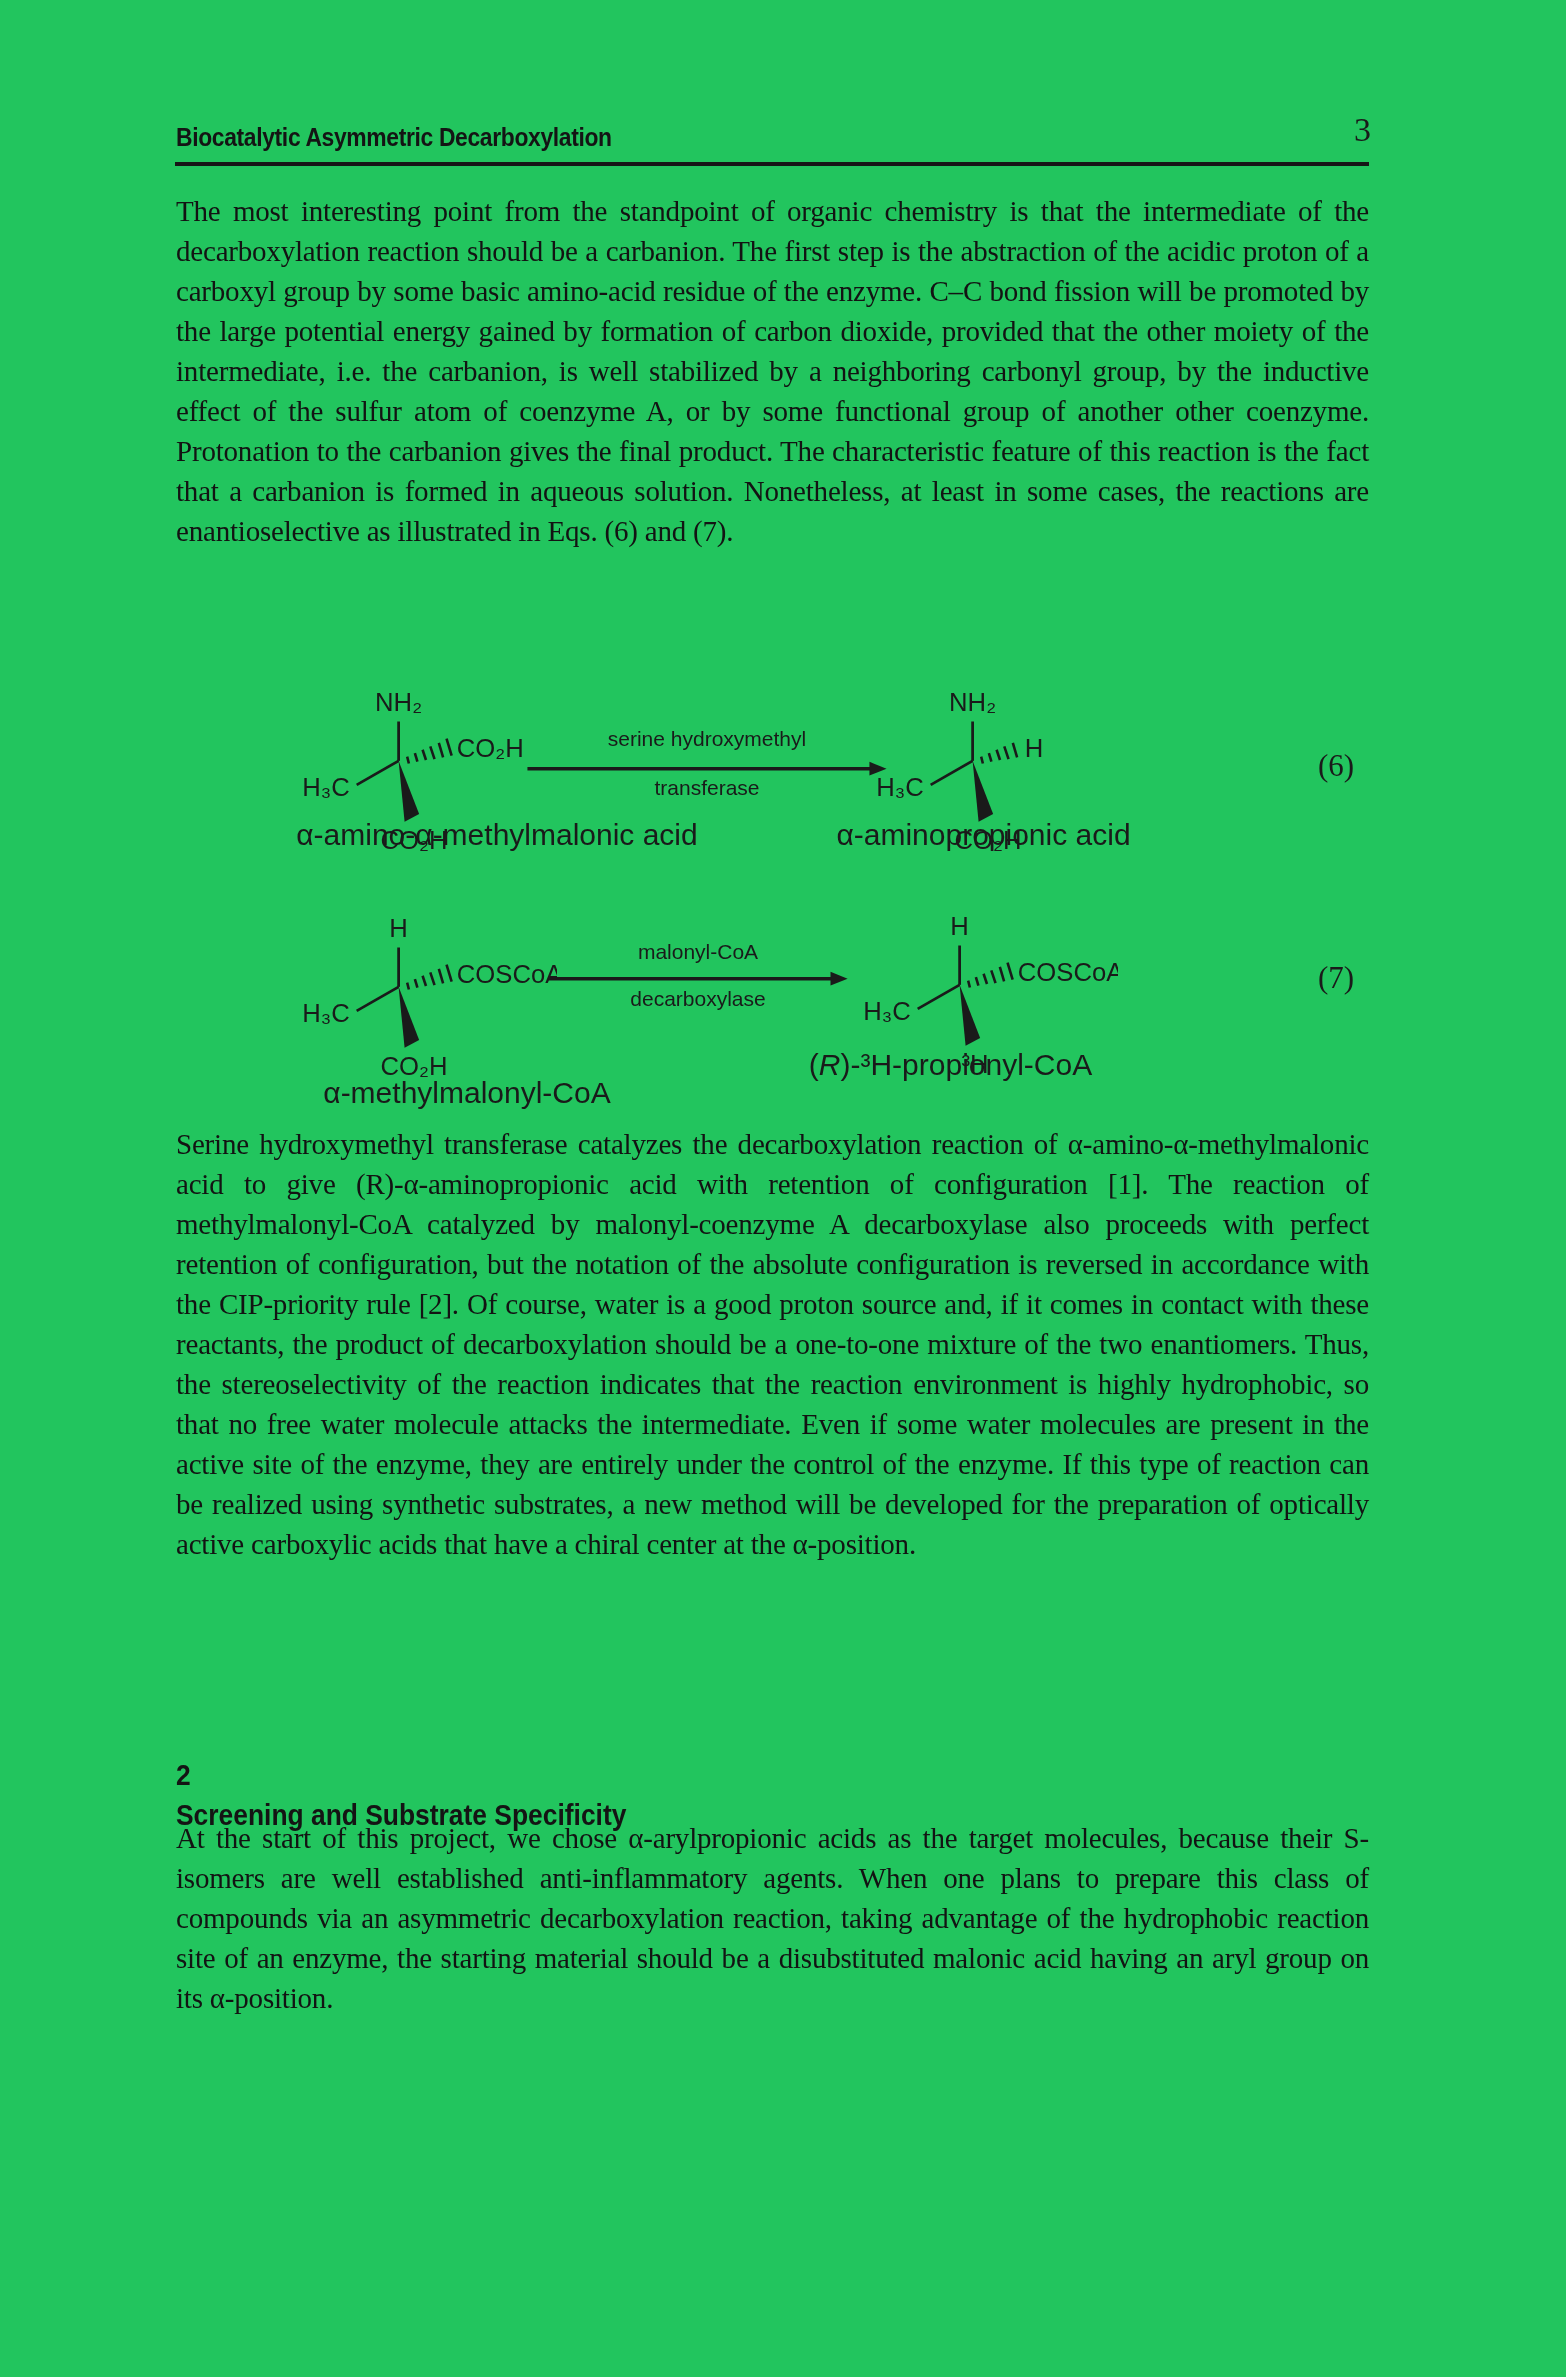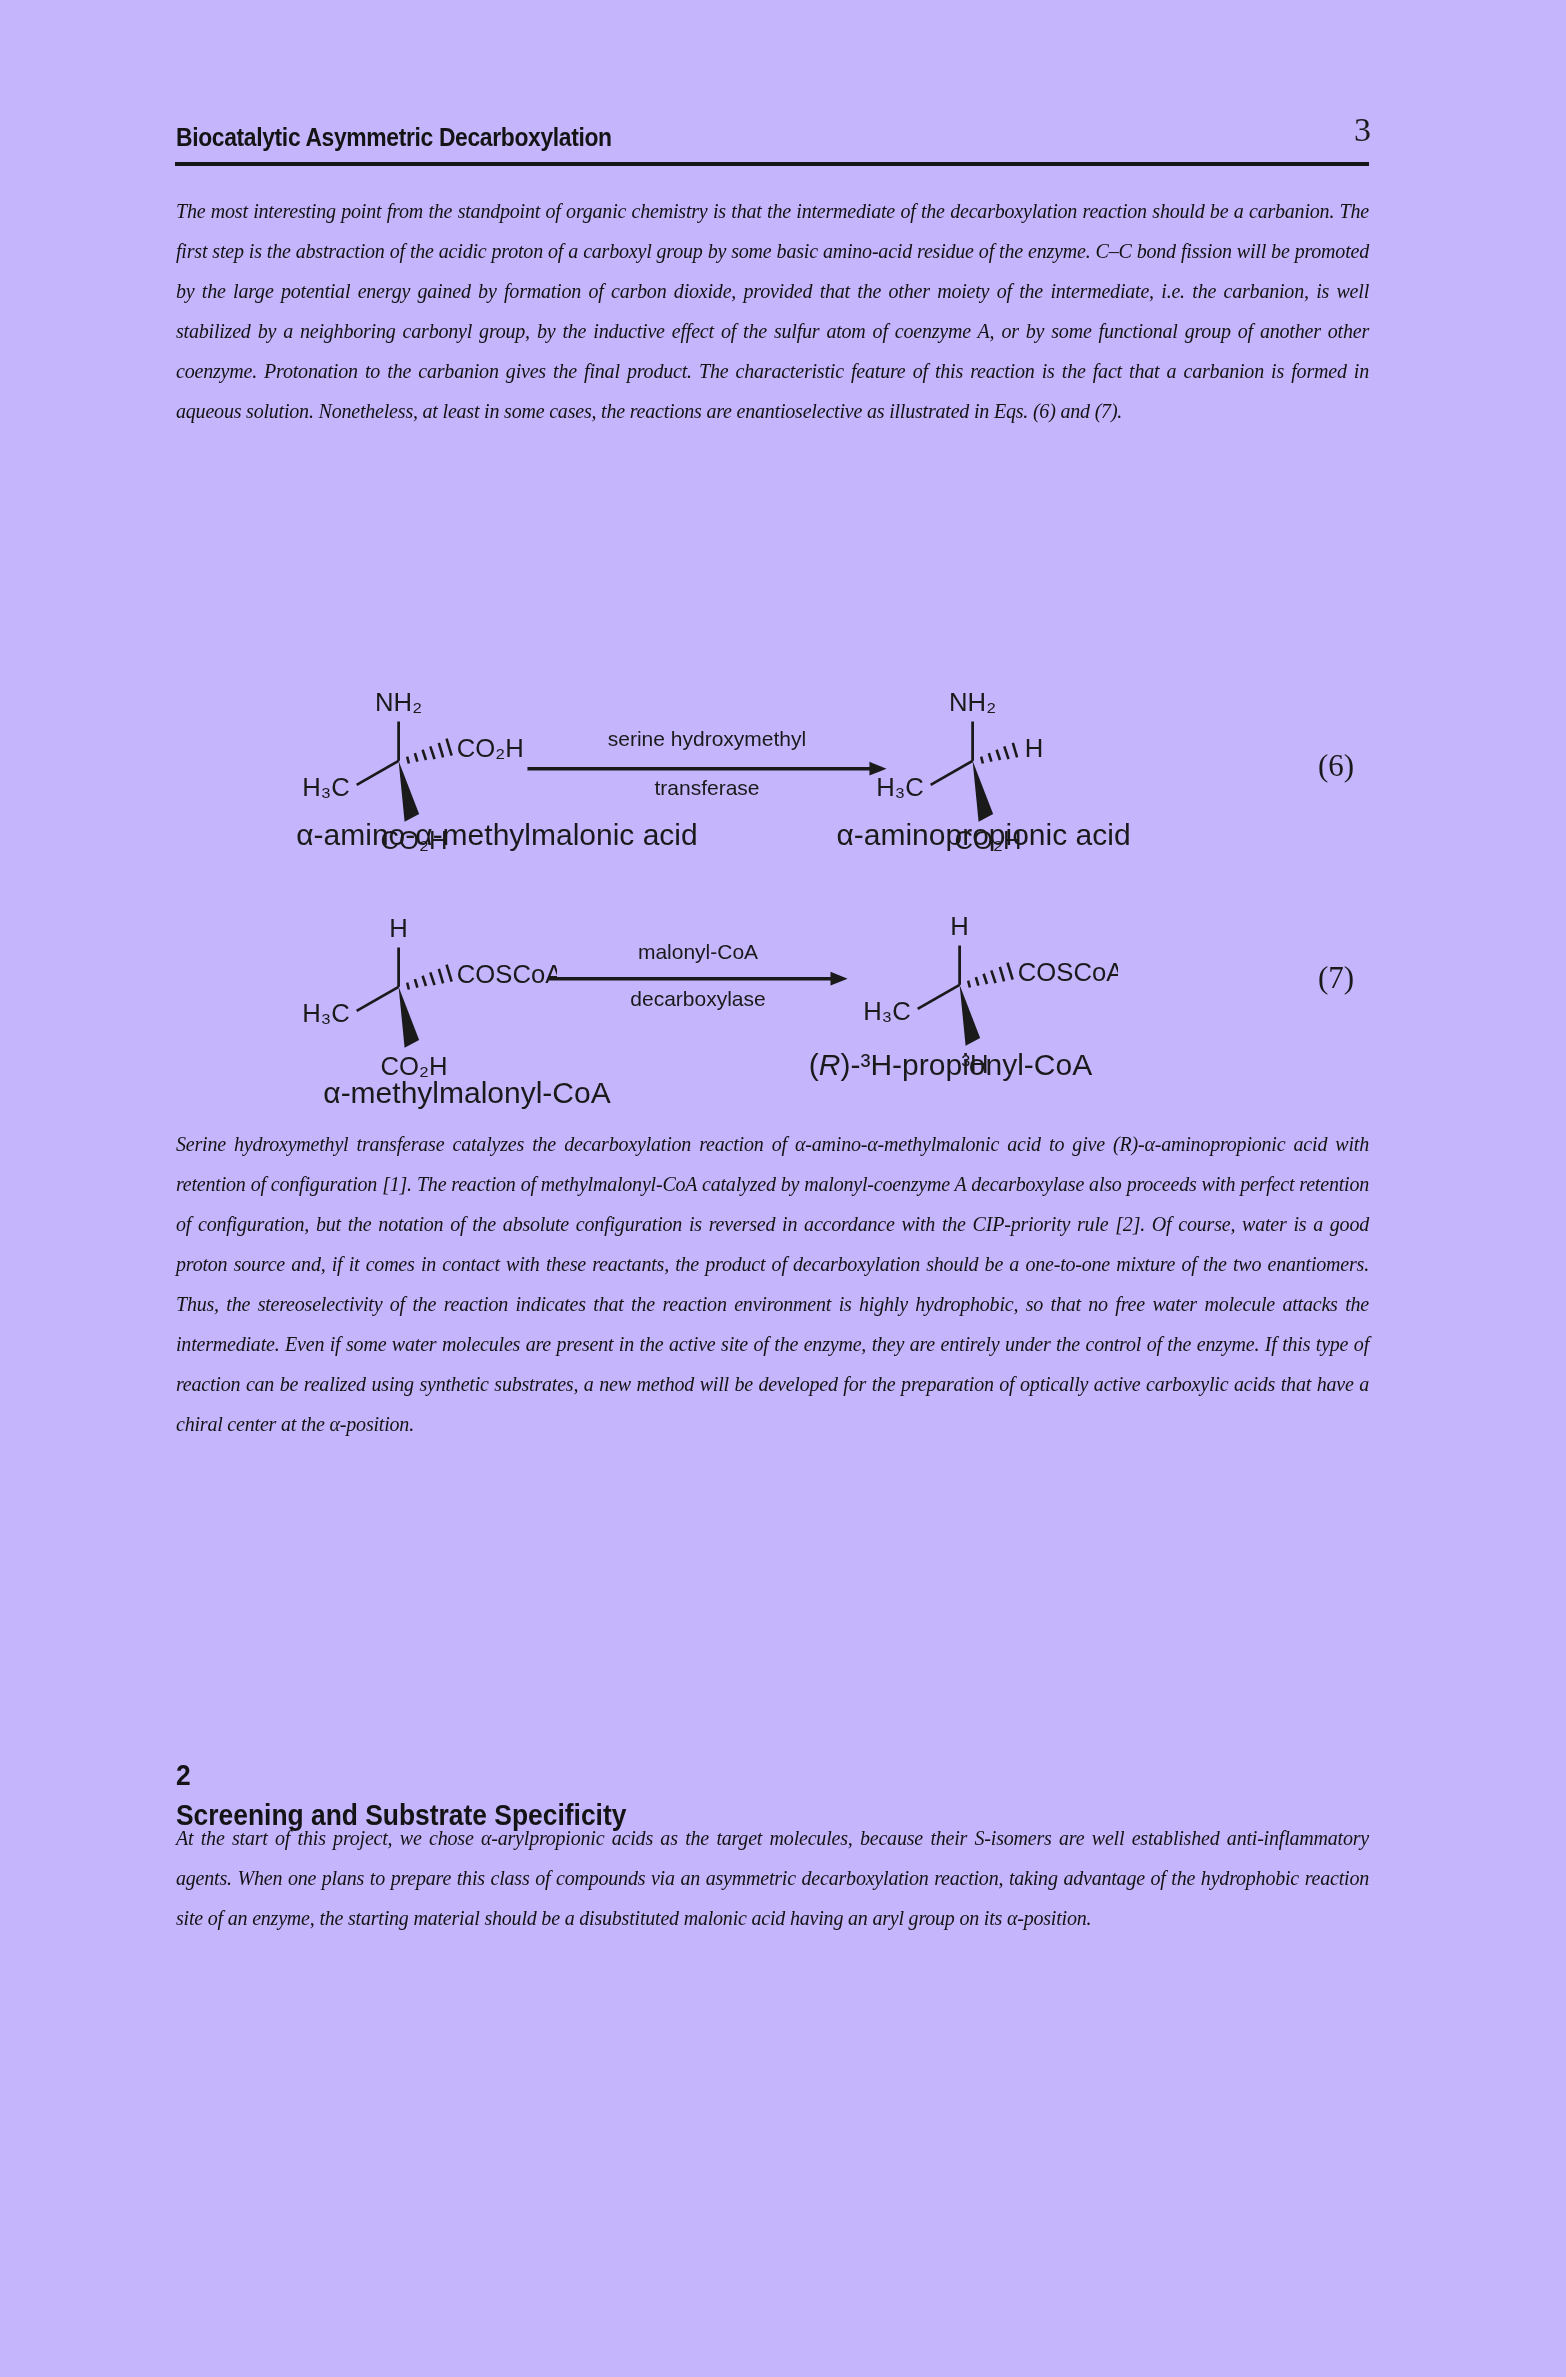--- a/index.html
+++ b/index.html
@@ -1,19 +1,19 @@
 <!DOCTYPE html>
 <html style="font-size:13.7px"><head>
 <meta charset="utf-8">
 <style>
   html,body{margin:0;padding:0;background:#e8e8e8;}
   .page{
     position:relative;
     width:1567px;height:2377px;
-    background:#c4b5fd;
+    background:#22c55e;
     color:#171717;
     overflow:hidden;
     font-family:"Liberation Serif","DejaVu Serif",serif;
   }
   .abs{position:absolute;}
   
   .running-title{
     left:176px;top:122px;
     font-family:"Liberation Sans","DejaVu Sans",sans-serif;
     font-weight:bold;font-size:26.6px;letter-spacing:-0.4px;
@@ -23,24 +23,23 @@
   .page-number{
     left:1302px;top:111px;width:69px;
     font-size:34px;text-align:right;color:#1a1a1a;
   }
   .head-rule{
     left:175px;top:162px;width:1194px;height:4.3px;background:#161616;
   }
   
   .para{
     left:176px;width:1193px;
-    font-size:20px;line-height:40px;
+    font-size:29px;line-height:40px;
     text-align:justify;color:#131313;
     letter-spacing:-0.2px;
-    font-style:italic;
   }
   .p1{top:191px;}
   .p2{top:1124px;}
   .p3{top:1818px;}
   
   .sec-num,.sec-title{
     left:176px;
     font-family:"Liberation Sans","DejaVu Sans",sans-serif;
     font-weight:bold;font-size:30px;color:#141414;
     transform:scaleX(0.88);transform-origin:left top;

